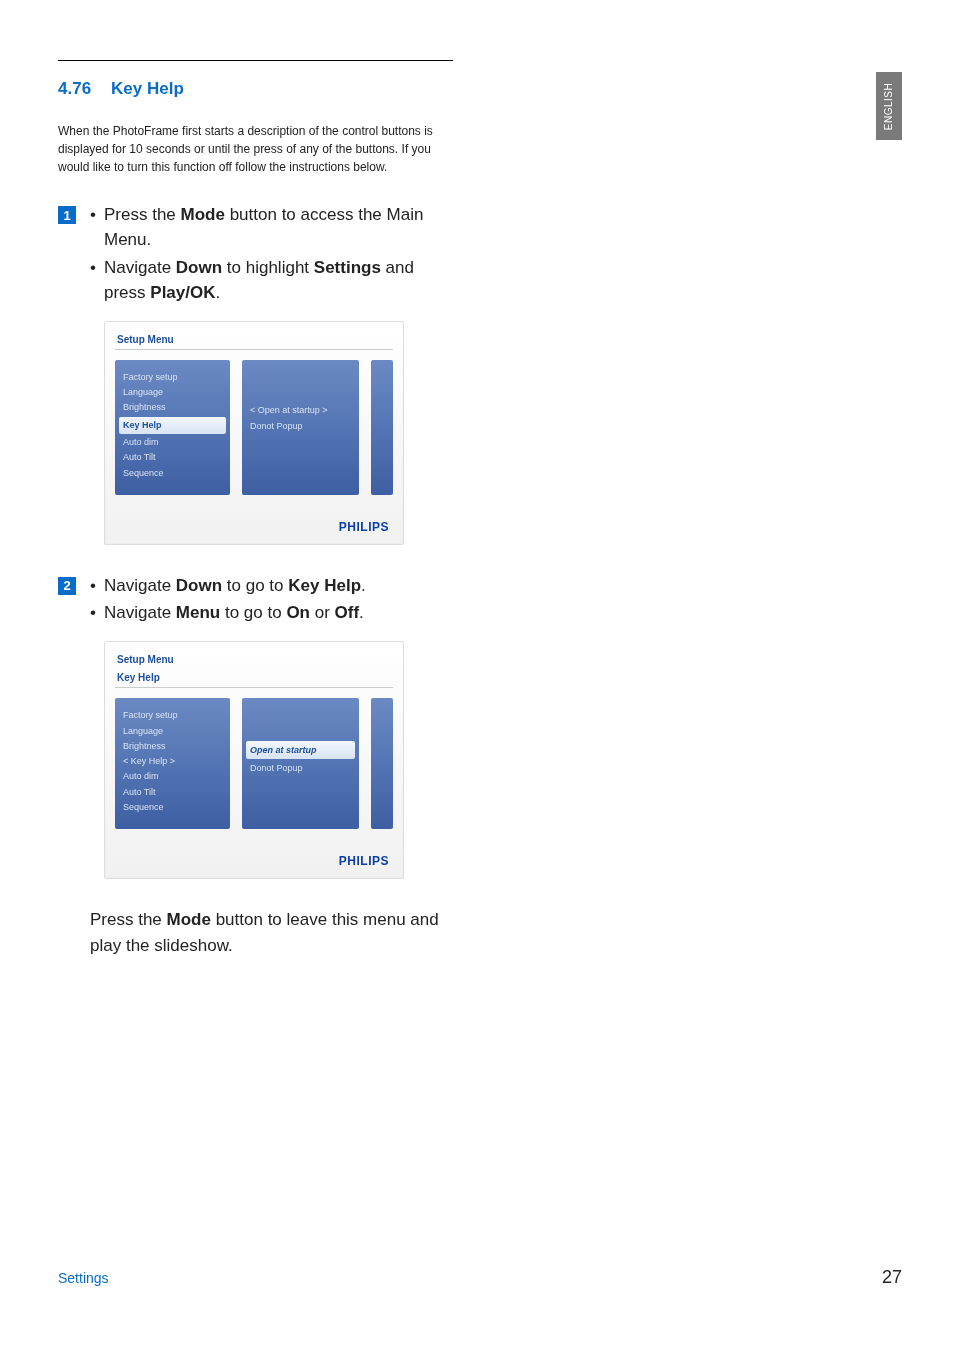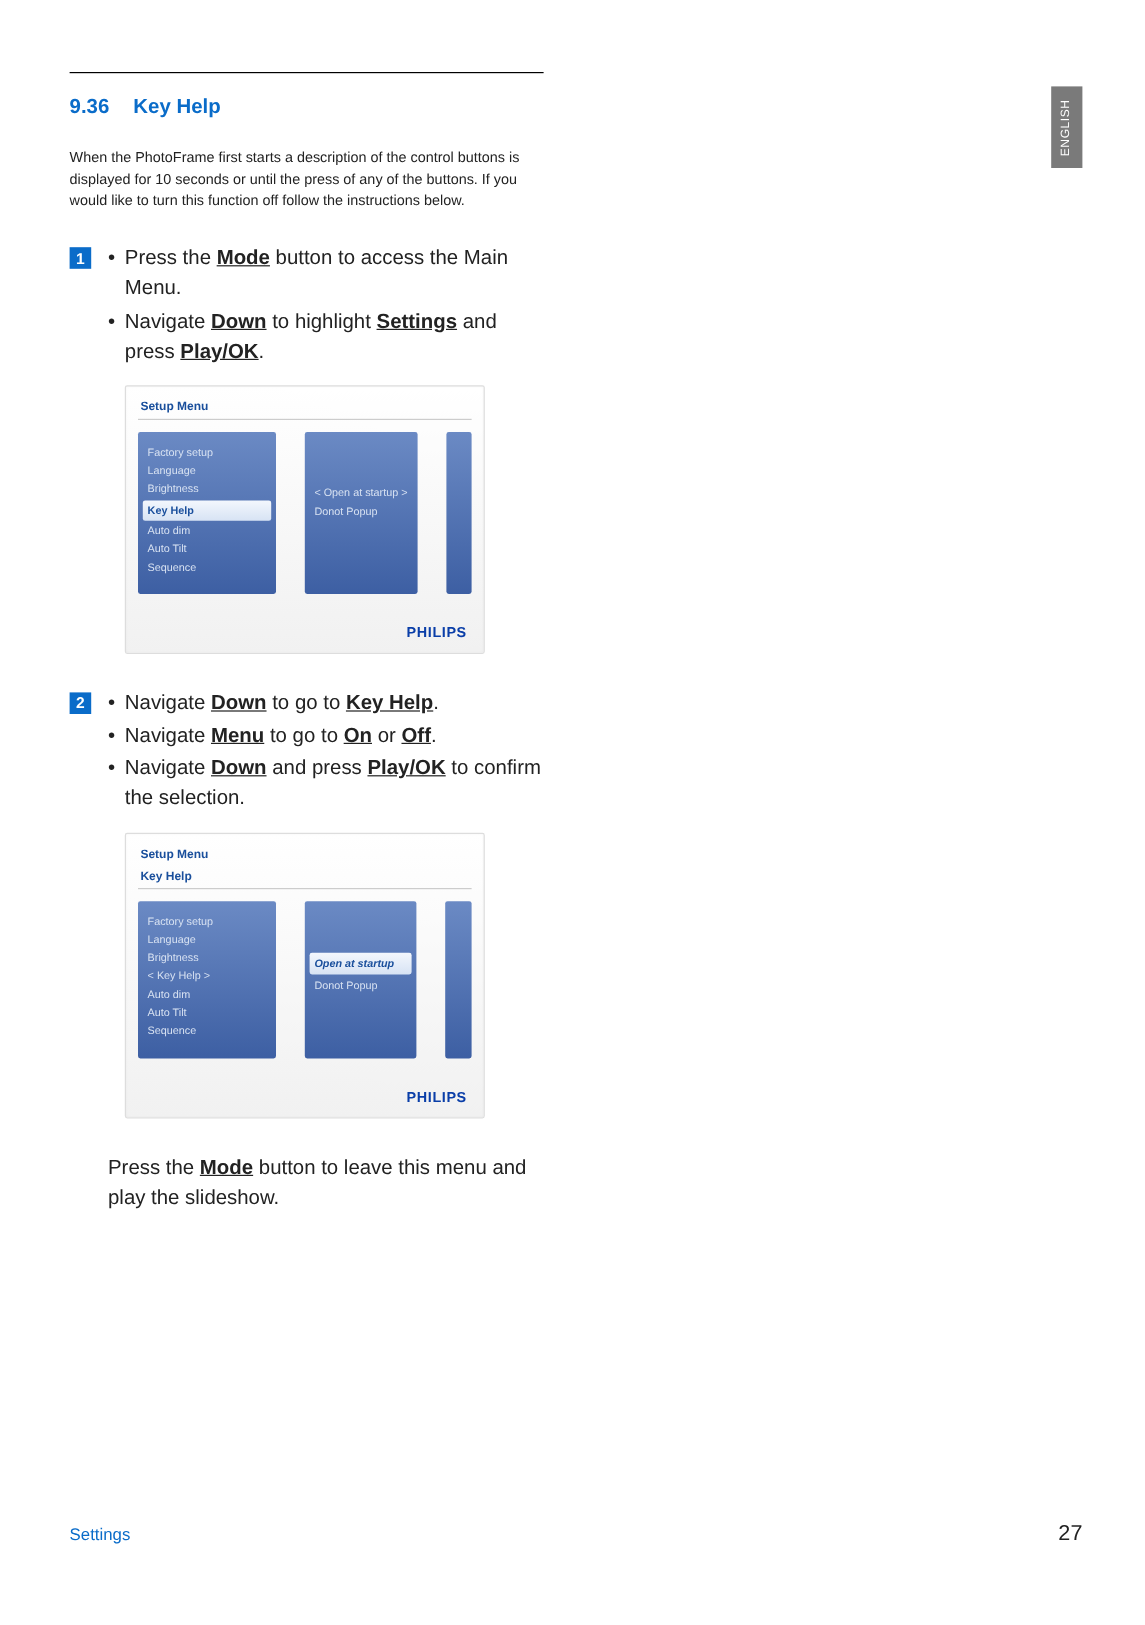--- a/index.html
+++ b/index.html
@@ -30,31 +30,31 @@
   .sec-title { color: #0a6cc9; font-weight: 700; font-size: 17px; }
 
   .intro { font-size: 12px; line-height: 1.48; margin-bottom: 26px; }
 
   .step-group { display: flex; align-items: flex-start; gap: 14px; margin-bottom: 14px; }
   .num-badge { background: #0a6cc9; color: #fff; width: 18px; height: 18px; font-size: 13px; display: flex; align-items: center; justify-content: center; flex: 0 0 18px; margin-top: 4px; font-weight: 600; }
   .step-body { flex: 1; }
   .bul { list-style: none; }
   .bul li { position: relative; padding-left: 14px; font-size: 17px; line-height: 1.48; margin-bottom: 2px; }
   .bul li::before { content: "•"; position: absolute; left: 0; top: 0; }
-  .kw { font-weight: 700; text-decoration: underline; }
+  .kw { font-weight: 700; }
   .note { font-size: 17px; line-height: 1.48; margin-top: 6px; }
   .indent-block { padding-left: 32px; }
 
   
   .device { width: 300px; margin: 14px 0 28px 46px; border: 1px solid #ddd; background: linear-gradient(#ffffff,#f1f1f1); border-radius: 2px; padding-bottom: 10px; box-shadow: 0 0 2px rgba(0,0,0,0.05) inset; }
   .dev-head { padding: 12px 12px 4px 12px; font-size: 10px; color: #1a4f9c; font-weight: 600; }
   .dev-sub { padding: 3px 12px 6px 12px; font-size: 10px; color: #1a4f9c; font-weight: 600; }
   .dev-underline { border-bottom: 1px solid #ccc; margin: 0 10px 10px 10px; }
 
-  .dev-body { display: flex; gap: 24px; padding: 0 10px; }
+  .dev-body { display: flex; gap: 12px; padding: 0 10px; }
   .dev-left {
     flex: 0 0 115px;
     background: linear-gradient(#6b8ac4, #3d5fa3);
     padding: 10px 8px 14px 8px;
     color: #d8e2f2;
     font-size: 9px;
     line-height: 1.7;
     border-radius: 2px;
   }
   .dev-left .row { white-space: nowrap; }
@@ -100,21 +100,21 @@
 <div class="page">
 
   <div class="side-tab">
     <span>ENGLISH</span>
   </div>
 
   <div class="col">
     <div class="rule"></div>
 
     <div class="sec-head">
-      <span class="sec-num">9.36</span>
+      <span class="sec-num">4.76</span>
       <span class="sec-title">Key Help</span>
     </div>
 
     <p class="intro">When the PhotoFrame first starts a description of the control buttons is displayed for 10 seconds or until the press of any of the buttons. If you would like to turn this function off follow the instructions below.</p>
 
     <div class="step-group">
       <div class="num-badge">1</div>
       <div class="step-body">
         <ul class="bul">
           <li>
@@ -151,23 +151,20 @@
 
     <div class="step-group">
       <div class="num-badge">2</div>
       <div class="step-body">
         <ul class="bul">
           <li>
             <span>Navigate </span><span class="kw">Down</span><span> to go to </span><span class="kw">Key Help</span><span>.</span>
           </li>
           <li>
             <span>Navigate </span><span class="kw">Menu</span><span> to go to </span><span class="kw">On</span><span> or </span><span class="kw">Off</span><span>.</span>
-          </li>
-          <li>
-            <span>Navigate </span><span class="kw">Down</span><span> and press </span><span class="kw">Play/OK</span><span> to confirm the selection.</span>
           </li>
         </ul>
       </div>
     </div>
 
     <div class="device">
       <div class="dev-head">Setup Menu</div>
       <div class="dev-sub">Key Help</div>
       <div class="dev-underline" style="margin-top:-2px"></div>
       <div class="dev-body">

